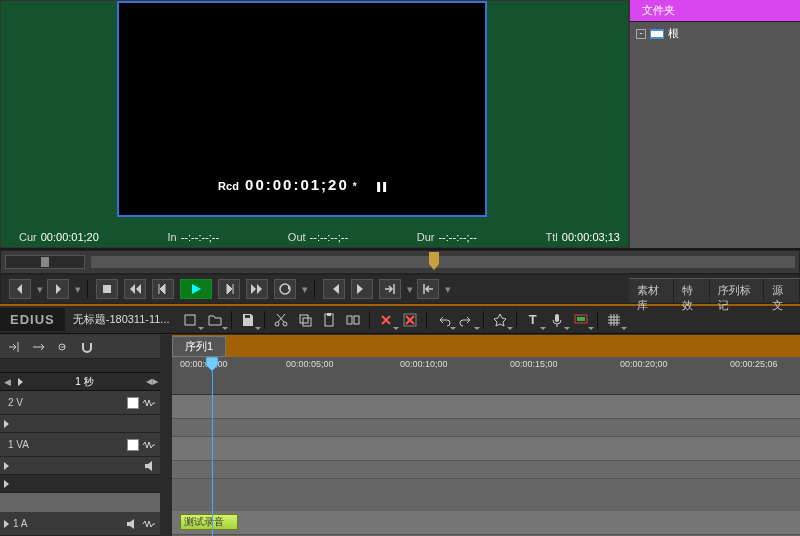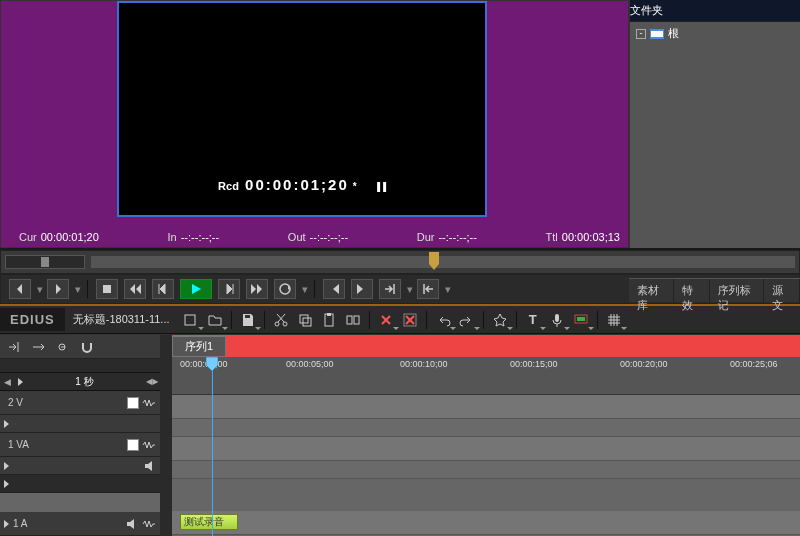--- a/index.html
+++ b/index.html
@@ -1,30 +1,30 @@
 <!DOCTYPE html>
 <html><head>
 <meta charset="utf-8">
 <style>
 *{margin:0;padding:0;box-sizing:border-box;font-family:"Microsoft YaHei",Arial,sans-serif;user-select:none}
 body{background:#1a1a1a;width:800px;height:536px;overflow:hidden;color:#ccc;font-size:11px;position:relative}
 .top-row{display:flex;height:248px}
-.preview-panel{flex:1;background:#701a75;border:1px solid #333;position:relative}
+.preview-panel{flex:1;background:#14532d;border:1px solid #333;position:relative}
 .preview-frame{position:absolute;left:116px;top:0;width:370px;height:216px;border:2px solid #3a6fd6;background:#000}
 .rcd-text{position:absolute;left:50%;transform:translateX(-50%);bottom:20px;color:#fff;font-size:15px;letter-spacing:2px;font-weight:bold}
 .rcd-text .lbl{font-size:11px;letter-spacing:0}
 .rcd-text .star{font-size:10px;margin-left:4px}
 .pause-icon{display:inline-block;margin-left:12px;vertical-align:middle}
 .pause-icon::before{content:"";display:inline-block;width:3px;height:10px;background:#fff;margin-right:3px}
 .pause-icon::after{content:"";display:inline-block;width:3px;height:10px;background:#fff}
 .tc-row{position:absolute;bottom:4px;left:10px;right:0;display:flex;justify-content:space-between;color:#fff;font-size:11px;padding:0 8px}
 .tc-row span{white-space:nowrap}
 .tc-row .tc-lbl{color:#ddd;margin-right:4px}
 .side-panel{width:171px;background:#555;border-left:1px solid #333;position:relative}
-.side-header{background:#0f172a;color:#fff;font-size:11px;padding:3px 0;border-bottom:1px solid #222}
+.side-header{background:#d946ef;color:#fff;font-size:11px;padding:3px 12px;border-bottom:1px solid #222}
 .side-tree{padding:4px 6px}
 .tree-item{display:flex;align-items:center;gap:4px;color:#fff;font-size:11px}
 .tree-icon{width:14px;height:12px;display:inline-flex;align-items:center;justify-content:center}
 .tree-icon svg{width:14px;height:12px}
 .scrub-row{height:24px;background:#3a3a3a;border:1px solid #222;display:flex;align-items:center;padding:0 4px;gap:6px;margin-top:2px}
 .shuttle{width:80px;height:14px;background:#2a2a2a;border:1px solid #555;position:relative}
 .shuttle::after{content:"";position:absolute;left:50%;top:1px;width:8px;height:10px;background:#888;transform:translateX(-50%)}
 .scrub-track{flex:1;height:12px;background:#555;position:relative}
 .scrub-thumb{position:absolute;left:48%;top:-4px;width:10px;height:18px}
 .scrub-thumb svg{width:10px;height:18px}
@@ -52,21 +52,21 @@
 .track-header{background:#3a3a3a;border-bottom:1px solid #222;display:flex;align-items:center;padding:0 4px;color:#ccc;font-size:10px}
 .track-header.h24{height:24px}
 .track-header.h18{height:18px}
 .track-name{flex:1;padding-left:4px}
 .track-icons{display:flex;gap:3px;align-items:center}
 .sq-icon{width:12px;height:12px;border:1px solid #888;display:inline-block}
 .tri-right{width:0;height:0;border-top:4px solid transparent;border-bottom:4px solid transparent;border-left:5px solid #ccc;display:inline-block;cursor:pointer}
 .speaker-icon{width:12px;height:12px}
 .wave-icon{width:14px;height:10px}
 .timeline-right{flex:1;background:#666;position:relative;overflow:hidden}
-.seq-tab{position:absolute;top:0;left:0;right:0;height:22px;background:#ef4444;display:flex;align-items:center}
+.seq-tab{position:absolute;top:0;left:0;right:0;height:22px;background:#a16207;display:flex;align-items:center}
 .seq-tab-item{background:#555;color:#fff;font-size:11px;padding:2px 12px;border:1px solid #777;cursor:pointer}
 .ruler{position:absolute;top:22px;left:0;right:0;height:38px;background:#555;border-bottom:1px solid #333}
 .ruler-tick{position:absolute;top:2px;font-size:9px;color:#ddd}
 .playhead{position:absolute;top:22px;bottom:0;width:1px;background:#4af;z-index:10}
 .playhead-head{position:absolute;top:0;left:-6px;width:12px;height:14px}
 .track-lane{position:absolute;left:0;right:0;background:#757575;border-bottom:1px solid #555}
 .clip{position:absolute;height:16px;background:linear-gradient(#d5f56a,#a5d040);border:1px solid #6a8020;font-size:10px;color:#333;padding:0 3px;overflow:hidden;white-space:nowrap}
 .track-gutter{width:12px;background:#2a2a2a}
 .small-row{height:14px;background:#2a2a2a;border-bottom:1px solid #111}
 .vgap{flex:1;background:#666}

